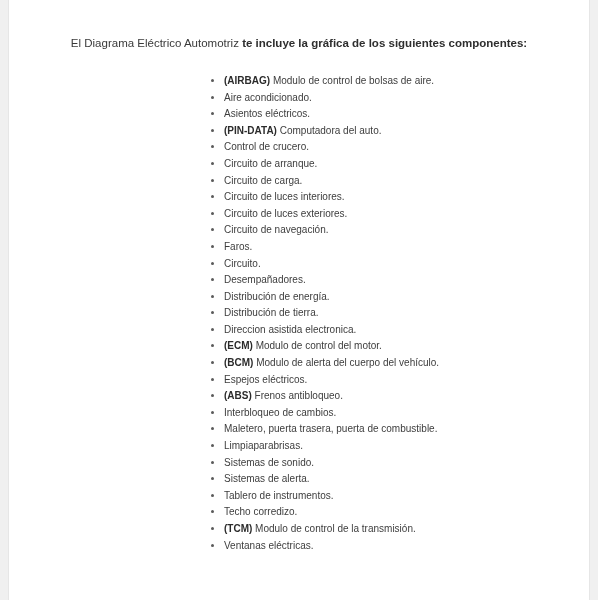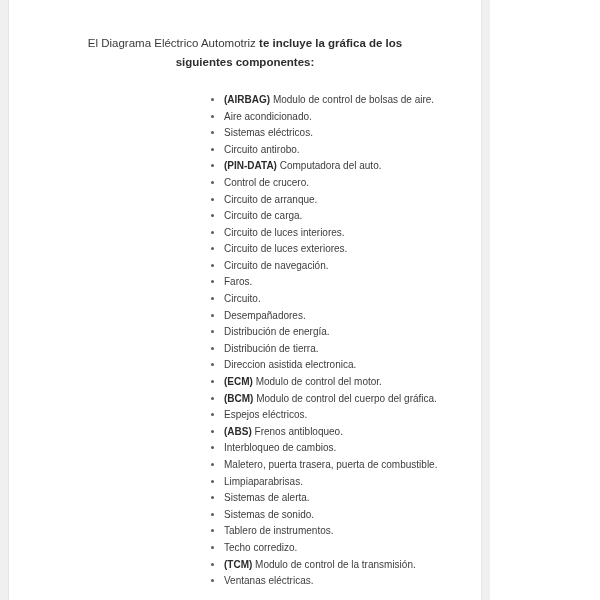--- a/index.html
+++ b/index.html
@@ -9,21 +9,21 @@
   body {
     width: 600px;
     height: 600px;
     background: #ffffff;
     font-family: "Liberation Sans", sans-serif;
     color: #333333;
     overflow: hidden;
   }
   .page {
     position: relative;
-    width: 490px;
+    width: 598px;
     height: 600px;
     background: #ffffff;
     box-sizing: border-box;
   }
   .edge-left {
     position: absolute;
     left: 0;
     top: 0;
     width: 8px;
     height: 600px;
@@ -97,44 +97,43 @@
   <div class="edge-left"></div>
   <div class="edge-right"></div>
 
   <div class="content">
 
     <p class="heading"><span>El Diagrama Eléctrico Automotriz </span><span class="strong">te incluye la gráfica de los siguientes componentes:</span></p>
 
     <ul class="components" id="components-list">
         <li><span class="code">(AIRBAG)</span><span> Modulo de control de bolsas de aire.</span></li>
         <li><span>Aire acondicionado.</span></li>
-        <li><span>Sistemas eléctricos.</span></li>
-        <li><span>Circuito antirobo.</span></li>
+        <li><span>Asientos eléctricos.</span></li>
         <li><span class="code">(PIN-DATA)</span><span> Computadora del auto.</span></li>
         <li><span>Control de crucero.</span></li>
         <li><span>Circuito de arranque.</span></li>
         <li><span>Circuito de carga.</span></li>
         <li><span>Circuito de luces interiores.</span></li>
         <li><span>Circuito de luces exteriores.</span></li>
         <li><span>Circuito de navegación.</span></li>
         <li><span>Faros.</span></li>
         <li><span>Circuito.</span></li>
         <li><span>Desempañadores.</span></li>
         <li><span>Distribución de energía.</span></li>
         <li><span>Distribución de tierra.</span></li>
         <li><span>Direccion asistida electronica.</span></li>
         <li><span class="code">(ECM)</span><span> Modulo de control del motor.</span></li>
-        <li><span class="code">(BCM)</span><span> Modulo de control del cuerpo del gráfica.</span></li>
+        <li><span class="code">(BCM)</span><span> Modulo de alerta del cuerpo del vehículo.</span></li>
         <li><span>Espejos eléctricos.</span></li>
         <li><span class="code">(ABS)</span><span> Frenos antibloqueo.</span></li>
         <li><span>Interbloqueo de cambios.</span></li>
         <li><span>Maletero, puerta trasera, puerta de combustible.</span></li>
         <li><span>Limpiaparabrisas.</span></li>
+        <li><span>Sistemas de sonido.</span></li>
         <li><span>Sistemas de alerta.</span></li>
-        <li><span>Sistemas de sonido.</span></li>
         <li><span>Tablero de instrumentos.</span></li>
         <li><span>Techo corredizo.</span></li>
         <li><span class="code">(TCM)</span><span> Modulo de control de la transmisión.</span></li>
         <li><span>Ventanas eléctricas.</span></li>
       </ul>
 
   </div>
 </div>
 
 </body></html>

